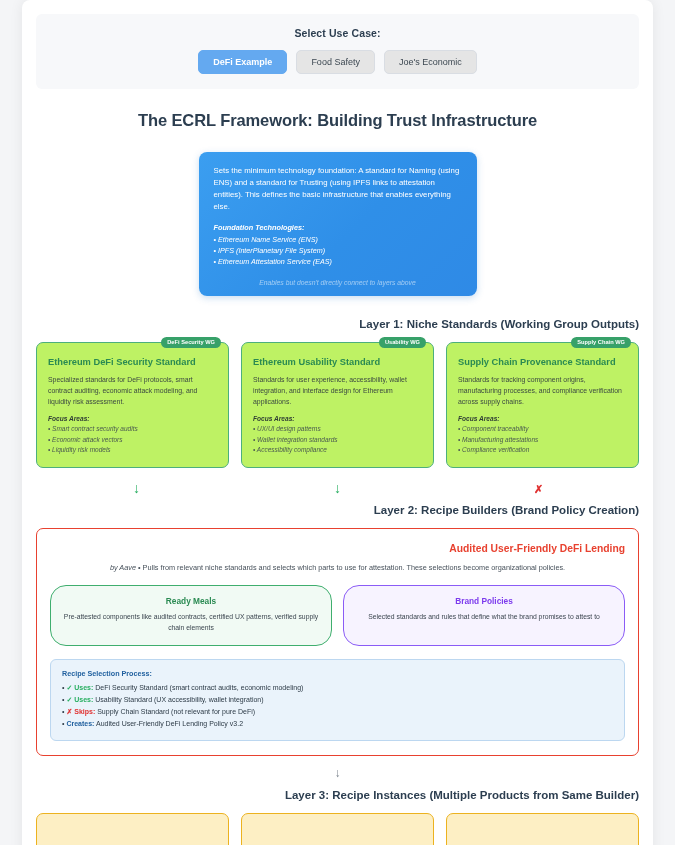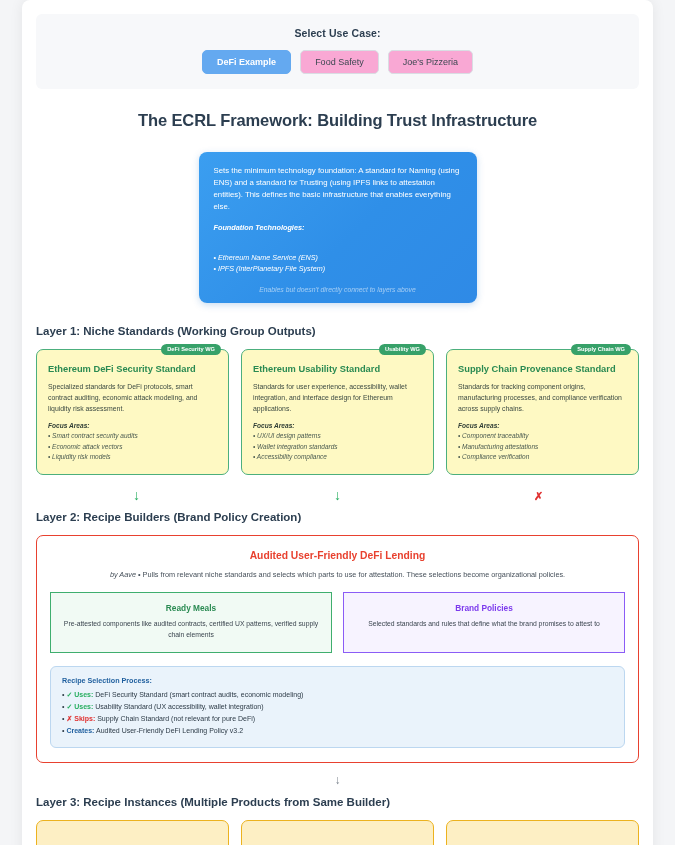--- a/index.html
+++ b/index.html
@@ -43,21 +43,21 @@
     display: flex;
     justify-content: center;
     gap: 9px;
   }
   .uc-btn {
     font-family: "Liberation Sans", sans-serif;
     font-size: 9px;
     padding: 6px 14px;
     border-radius: 5px;
     border: 1px solid #d9dde3;
-    background: #f9a8d4;
+    background: #e5e5e5;
     color: #3d4852;
     cursor: pointer;
     white-space: nowrap;
   }
   .uc-btn.active {
     background: #64a9f0;
     border-color: #64a9f0;
     color: #ffffff;
     font-weight: bold;
   }
@@ -77,44 +77,44 @@
   .core-box {
     width: 278px;
     background: linear-gradient(135deg, #3b9ef0 0%, #2f8fe8 55%, #2f8ae6 100%);
     border-radius: 8px;
     padding: 13px 15px 10px 15px;
     color: #ffffff;
     box-shadow: 0 2px 7px rgba(40,120,200,0.25);
   }
   .core-title { font-size: 11.5px; font-weight: bold; margin-bottom: 9px; }
   .core-desc { font-size: 7.8px; line-height: 1.55; margin-bottom: 10px; }
-  .core-sub { font-size: 7.3px; font-weight: bold; font-style: italic; margin-bottom: 21px; }
+  .core-sub { font-size: 7.3px; font-weight: bold; font-style: italic; margin-bottom: 3px; }
   .core-li { font-size: 7.2px; font-style: italic; line-height: 1.5; }
   .core-note {
     font-size: 6.8px; font-style: italic; text-align: center;
     margin-top: 11px; color: rgba(255,255,255,0.55);
   }
 
   
   .layer-heading {
-    text-align: left;
+    text-align: right;
     font-size: 11.5px;
     font-weight: bold;
     color: #2c3e50;
     margin: 0 0 12px 0;
   }
 
   
   .layer1-row { display: flex; gap: 12px; margin-bottom: 6px; }
   .std-card {
     position: relative;
     flex: 1;
     border: 1px solid #4caf7d;
     border-radius: 7px;
-    background: #fef9c3;
+    background: #bef264;
     padding: 14px 11px 12px 11px;
     min-height: 103px;
   }
   .wg-badge {
     position: absolute;
     top: -6px; right: 7px;
     background: #37a169;
     color: #fff;
     font-size: 5.7px;
     font-weight: bold;
@@ -150,38 +150,38 @@
   }
   .builder-box {
     position: relative;
     border: 1.4px solid #e8412f;
     border-radius: 7px;
     background: #ffffff;
     padding: 14px 13px 14px 13px;
     margin-top: 7px;
   }
   .builder-title {
-    text-align: center;
+    text-align: right;
     font-size: 10.3px;
     font-weight: bold;
     color: #e8412f;
     margin-bottom: 9px;
   }
   .builder-sub {
     text-align: center;
     font-size: 7.3px;
     color: #46505a;
     margin-bottom: 13px;
   }
   .builder-sub em { font-style: italic; }
 
   .comp-row { display: flex; gap: 11px; margin-bottom: 13px; }
   .comp-card {
     flex: 1;
-    border-radius: 0;
+    border-radius: 16px;
     padding: 10px 10px 11px 10px;
     text-align: center;
     min-height: 47px;
   }
   .comp-card.green { border: 1px solid #3fae6e; background: #f1faf4; }
   .comp-card.amber { border: 1px solid #f0b429; background: #fdf7e6; }
   .comp-card.purple{ border: 1px solid #8b5cf6; background: #f7f3ff; }
   .comp-title { font-size: 8.3px; font-weight: bold; margin-bottom: 6px; }
   .comp-card.green .comp-title { color: #2a8a52; }
   .comp-card.amber .comp-title { color: #e0a010; }
@@ -214,33 +214,34 @@
 </head>
 <body>
 
 <div class="page-card">
 
   <div class="usecase-panel">
     <div class="usecase-title">Select Use Case:</div>
     <div class="usecase-buttons" id="uc-buttons">
         <button class="uc-btn active">DeFi Example</button>
         <button class="uc-btn">Food Safety</button>
-        <button class="uc-btn">Joe's Pizzeria</button>
+        <button class="uc-btn">Joe's Economic</button>
       </div>
   </div>
 
   <div class="main-title">The ECRL Framework: Building Trust Infrastructure</div>
 
   <div class="core-wrap">
     <div class="core-box">
       <div class="core-desc">Sets the minimum technology foundation: A standard for Naming (using ENS) and a standard for Trusting (using IPFS links to attestation entities). This defines the basic infrastructure that enables everything else.</div>
       <div class="core-sub">Foundation Technologies:</div>
       <div id="core-tech">
           <div class="core-li">• Ethereum Name Service (ENS)</div>
           <div class="core-li">• IPFS (InterPlanetary File System)</div>
+          <div class="core-li">• Ethereum Attestation Service (EAS)</div>
         </div>
       <div class="core-note">Enables but doesn't directly connect to layers above</div>
     </div>
   </div>
 
   <div class="layer-heading">Layer 1: Niche Standards (Working Group Outputs)</div>
   <div class="layer1-row" id="layer1-row">
       <div class="std-card">
         <div class="wg-badge">DeFi Security WG</div>
         <div class="std-title">Ethereum DeFi Security Standard</div>

